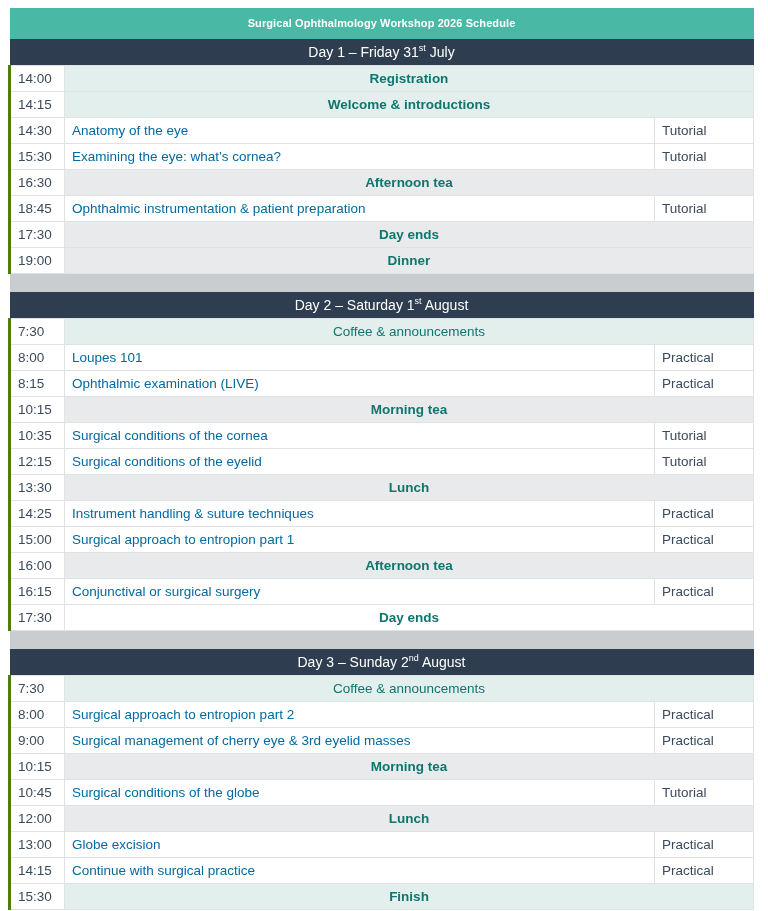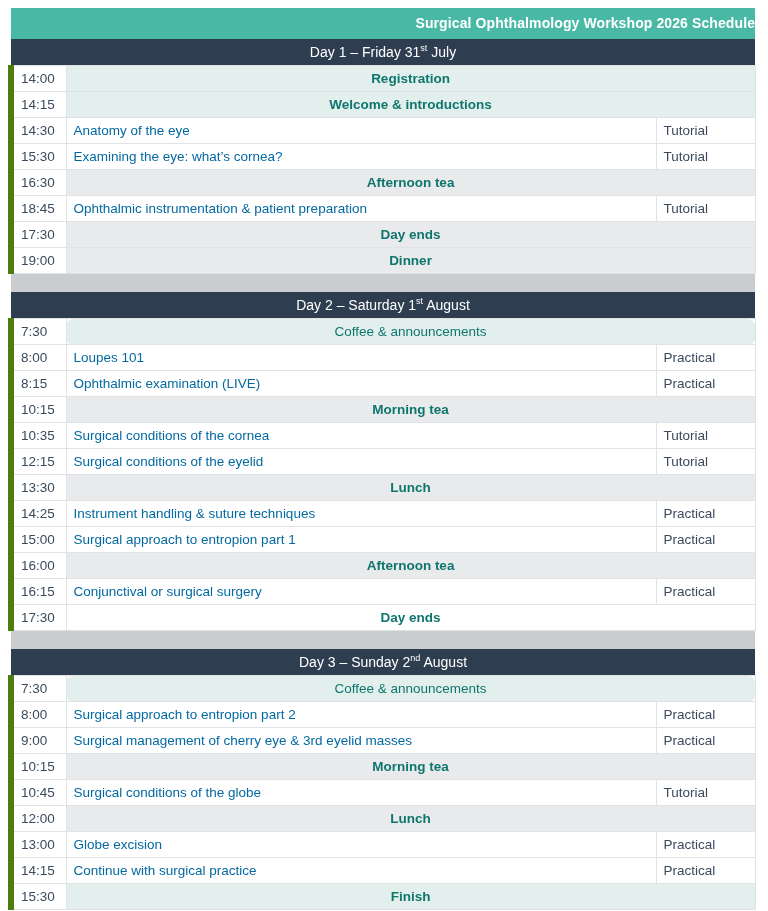--- a/index.html
+++ b/index.html
@@ -41,22 +41,22 @@
     height: 25px;
     line-height: 25px;
     border: 1px solid #dfe3e6;
   }
 
   
   .title-bar td {
     background: #49b9a6;
     color: #ffffff;
     font-weight: bold;
-    font-size: 14px;
-    text-align: right;
+    font-size: 11px;
+    text-align: center;
     height: 31px;
     line-height: 31px;
     border: none;
     letter-spacing: .1px;
   }
 
   
   .day-bar td {
     background: #2e3d4f;
     color: #ffffff;
@@ -82,21 +82,21 @@
     padding: 0;
   }
 
   
   td.time {
     background: #ffffff;
     text-align: left;
     padding-left: 7px;
     color: #3a4a5c;
     font-size: 13.5px;
-    border-left: 6px solid #4d7c0f;
+    border-left: 3px solid #4d7c0f;
   }
 
   
   td.item {
     text-align: left;
     padding-left: 7px;
     color: #0369a1;
   }
 
   
@@ -107,21 +107,20 @@
   }
 
   
   td.full {
     text-align: center;
     font-weight: bold;
     color: #0f766e;
   }
   td.full.plain {
     font-weight: normal;
-    border-radius: 7px;
   }
 
   
   .bg-white  td.item, .bg-white  td.full, .bg-white  td.type { background: #ffffff; }
   .bg-grey   td.item, .bg-grey   td.full, .bg-grey   td.type { background: #e8eaec; }
   .bg-teal   td.item, .bg-teal   td.full, .bg-teal   td.type { background: #e3efed; }
 </style>
 </head>
 <body>
 

